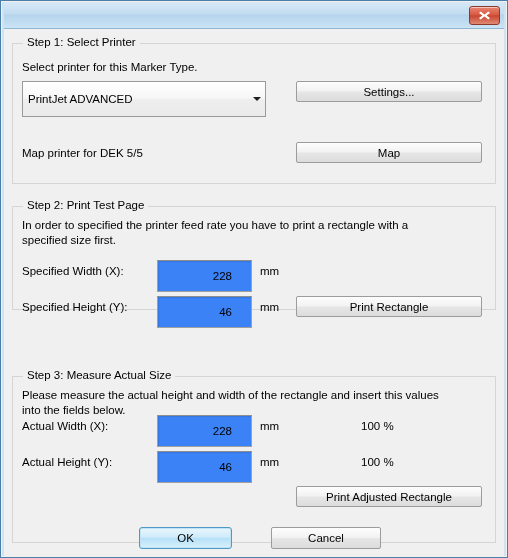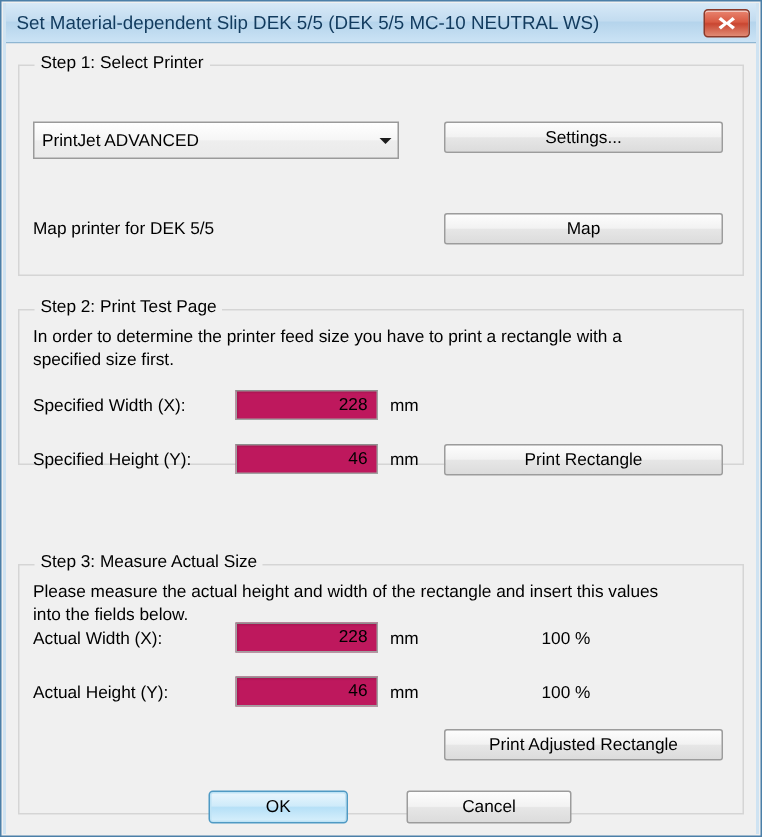--- a/index.html
+++ b/index.html
@@ -117,21 +117,21 @@
     position: absolute;
     font-size: 11.5px;
     line-height: 15px;
     color: #000;
   }
 
   
   .combo {
     position: absolute;
     box-sizing: border-box;
-    height: 25px;
+    height: 36px;
     border: 1px solid #9a9a9a;
     background: linear-gradient(to bottom, #ffffff 0%, #f6f6f6 48%, #eeeeee 52%, #eaeaea 100%);
     display: flex;
     align-items: center;
     cursor: pointer;
   }
   .combo-value {
     padding-left: 5px;
     font-size: 11.5px;
     color: #000;
@@ -172,29 +172,29 @@
     border: 1px solid #4f9ac4;
     border-radius: 3px;
     background: linear-gradient(to bottom, #eaf6fd 0%, #cfebfa 46%, #b6e0f7 52%, #d8f0fc 100%);
     box-shadow: 0 0 0 1px #bfe3f5 inset;
   }
 
   
   .txtfield {
     position: absolute;
     box-sizing: border-box;
-    height: 20px;
+    height: 32px;
     border: 1px solid #a0a0a0;
     border-top-color: #8e8e8e;
-    background: #be185d;
+    background: #3b82f6;
     box-shadow: inset 1px 1px 1px rgba(0,0,0,0.10);
     display: flex;
     align-items: center;
     justify-content: flex-end;
-    padding-right: 6px;
+    padding-right: 19px;
     font-size: 11.5px;
     color: #000;
     cursor: text;
   }
 
   
   .bottom-sep {
     position: absolute;
     left: 8px;
     top: 520px;
@@ -202,56 +202,56 @@
     height: 1px;
     background: transparent;
   }
 </style>
 </head>
 <body>
 
 <div class="window">
 
   <div class="titlebar">
-    <div class="title-text">Set Material-dependent Slip DEK 5/5 (DEK 5/5 MC-10 NEUTRAL WS)</div>
     <div class="close-btn">
       <span>
         <svg width="13" height="11" viewBox="0 0 13 11" aria-hidden="true">
           <path d="M2.6 1.4 L6.5 4.6 L10.4 1.4 L12.0 3.0 L8.6 5.5 L12.0 8.0 L10.4 9.6 L6.5 6.4 L2.6 9.6 L1.0 8.0 L4.4 5.5 L1.0 3.0 Z" fill="#ffffff"></path>
         </svg>
       </span>
     </div>
   </div>
 
   <div class="window-inner-border"></div>
 
   <div class="content">
 
     <div class="groupbox" id="group-step1">
       <div class="group-legend">Step 1: Select Printer</div>
     </div>
 
+    <div class="lbl" style="left:18px; top:32px;">Select printer for this Marker Type.</div>
 
     <div class="combo" style="left:18px; top:52px; width:244px;">
       <span class="combo-value">PrintJet ADVANCED</span>
       <span class="combo-arrow">
           <span class="arrow-tri"></span>
         </span>
     </div>
 
     <div class="btn" style="left:292px; top:52px; width:186px;">Settings...</div>
 
     <div class="lbl" style="left:18px; top:118px;">Map printer for DEK 5/5</div>
     <div class="btn" style="left:292px; top:113px; width:186px;">Map</div>
 
     <div class="groupbox" id="group-step2">
       <div class="group-legend">Step 2: Print Test Page</div>
     </div>
 
-    <div class="para" style="left:18px; top:189px; width:420px;">In order to determine the printer feed size you have to print a rectangle with a specified size first.</div>
+    <div class="para" style="left:18px; top:189px; width:420px;">In order to specified the printer feed rate you have to print a rectangle with a specified size first.</div>
 
     <div class="lbl" style="left:18px; top:236px;">Specified Width (X):</div>
     <div class="txtfield" style="left:153px; top:231px; width:95px;">228</div>
     <div class="lbl" style="left:256px; top:236px;">mm</div>
 
     <div class="lbl" style="left:18px; top:272px;">Specified Height (Y):</div>
     <div class="txtfield" style="left:153px; top:267px; width:95px;">46</div>
     <div class="lbl" style="left:256px; top:272px;">mm</div>
 
     <div class="btn" style="left:292px; top:267px; width:186px;">Print Rectangle</div>

